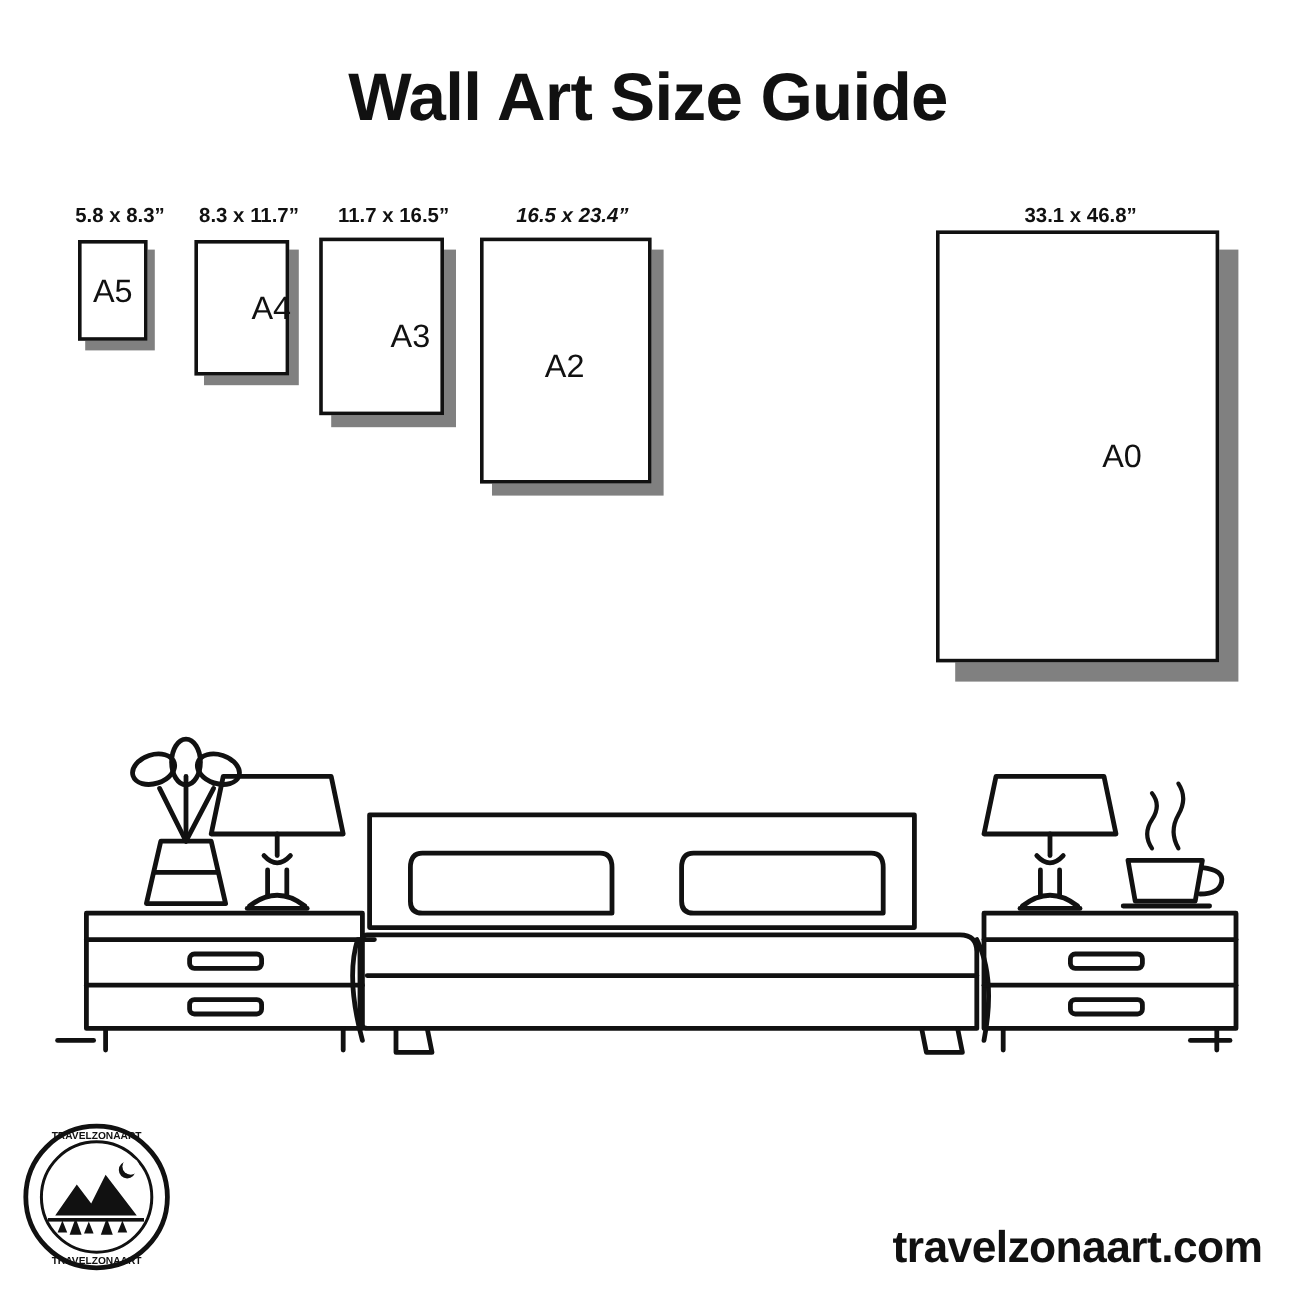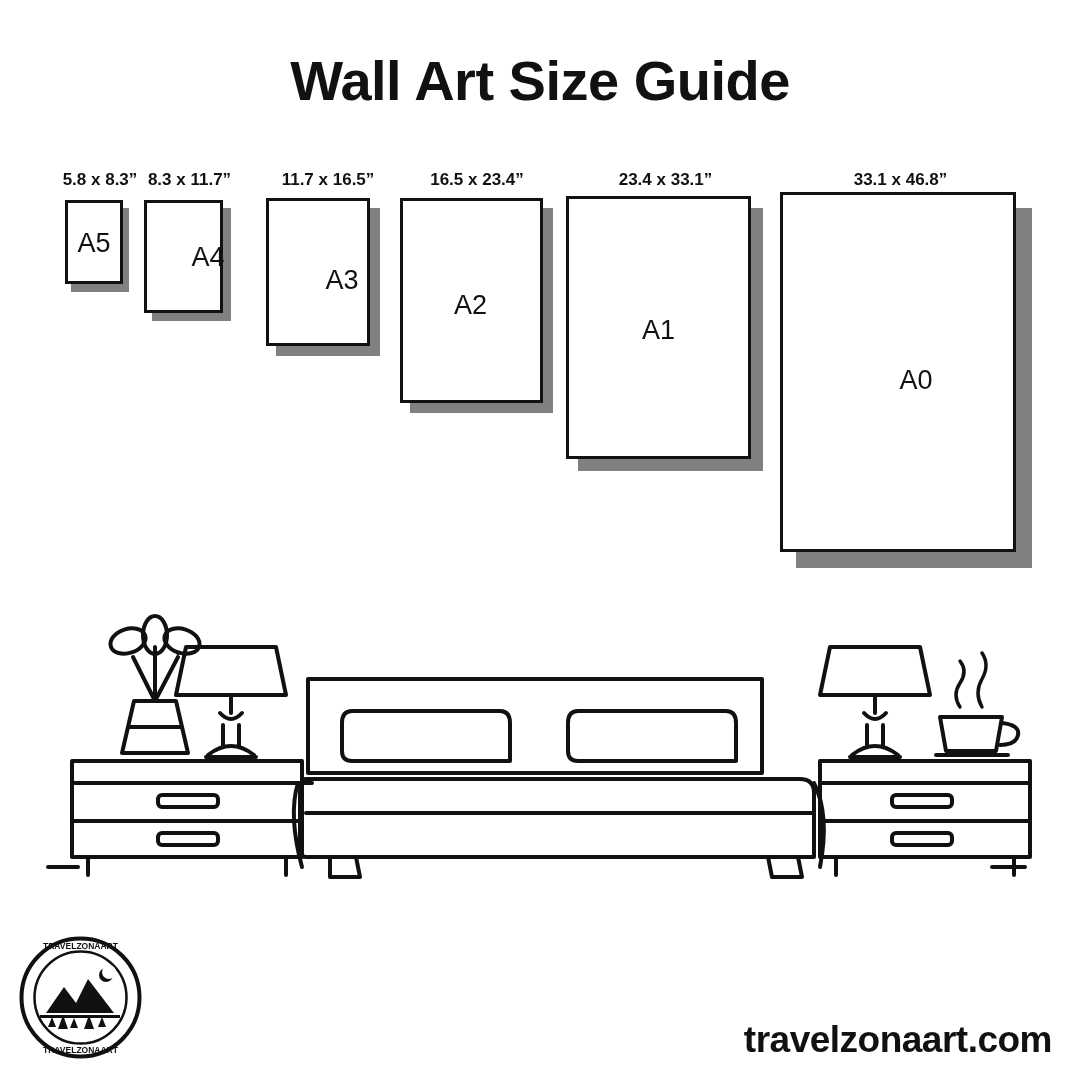--- a/index.html
+++ b/index.html
@@ -104,53 +104,47 @@
 
 <div id="size-chart">
 
   <div class="frame-group" style="left:55px; top:0px; width:90px; height:120px;">
     <div class="frame-dim" style="top:0px;">5.8 x 8.3”</div>
     <div class="frame-shadow" style="left:16px; top:38px; width:58px; height:84px;"></div>
     <div class="frame-box" style="left:10px; top:30px; width:58px; height:84px;"></div>
     <div class="frame-label" style="left:10px; width:58px; top:58px;">A5</div>
   </div>
 
-  <div class="frame-group" style="left:132px; top:0px; width:115px; height:160px;">
+  <div class="frame-group" style="left:150px; top:0px; width:115px; height:160px;">
     <div class="frame-dim" style="top:0px;">8.3 x 11.7”</div>
     <div class="frame-shadow" style="left:20px; top:38px; width:79px; height:113px;"></div>
     <div class="frame-box" style="left:12px; top:30px; width:79px; height:113px;"></div>
     <div class="frame-label" style="left:12px; width:80px; top:72px;margin-left:24px;">A4</div>
   </div>
 
   <div class="frame-group" style="left:258px; top:0px; width:140px; height:215px;">
     <div class="frame-dim" style="top:0px;">11.7 x 16.5”</div>
     <div class="frame-shadow" style="left:18px; top:38px; width:104px; height:148px;"></div>
     <div class="frame-box" style="left:8px; top:28px; width:104px; height:148px;"></div>
     <div class="frame-label" style="left:8px; width:104px; top:95px;padding-left:24px;">A3</div>
   </div>
 
   <div class="frame-group" style="left:392px; top:0px; width:170px; height:270px;">
-    <div class="frame-dim" style="top:0px;">16.5 x 23.4”</div>
+    <div class="frame-dim" style="top:0px;font-style:italic;">16.5 x 23.4”</div>
     <div class="frame-shadow" style="left:18px; top:38px; width:143px; height:205px;"></div>
     <div class="frame-box" style="left:8px; top:28px; width:143px; height:205px;"></div>
     <div class="frame-label" style="left:0; width:157px; top:120px;">A2</div>
   </div>
 
-  <div class="frame-group" style="left:558px; top:0px; width:215px; height:340px;">
-    <div class="frame-dim" style="top:0px;">23.4 x 33.1”</div>
-    <div class="frame-shadow" style="left:20px; top:38px; width:185px; height:263px;"></div>
-    <div class="frame-box" style="left:8px; top:26px; width:185px; height:263px;"></div>
-    <div class="frame-label" style="left:8px; width:185px; top:145px;">A1</div>
-  </div>
 
   <div class="frame-group" style="left:768px; top:0px; width:265px; height:420px;">
     <div class="frame-dim" style="top:0px;">33.1 x 46.8”</div>
     <div class="frame-shadow" style="left:28px; top:38px; width:236px; height:360px;"></div>
     <div class="frame-box" style="left:12px; top:22px; width:236px; height:360px;"></div>
-    <div class="frame-label" style="left:12px; width:272px; top:195px;">A0</div>
+    <div class="frame-label" style="left:12px; width:272px; top:195px;padding-left:19px;">A0</div>
   </div>
 
 </div>
 
 <div id="bedroom-illustration">
   <svg viewBox="0 0 1020 340" width="1020" height="340">
     <g fill="none" stroke="#111111" stroke-width="4" stroke-linecap="round" stroke-linejoin="round">
 
       <line x1="18" y1="302" x2="48" y2="302"></line>
       <line x1="962" y1="302" x2="995" y2="302"></line>

